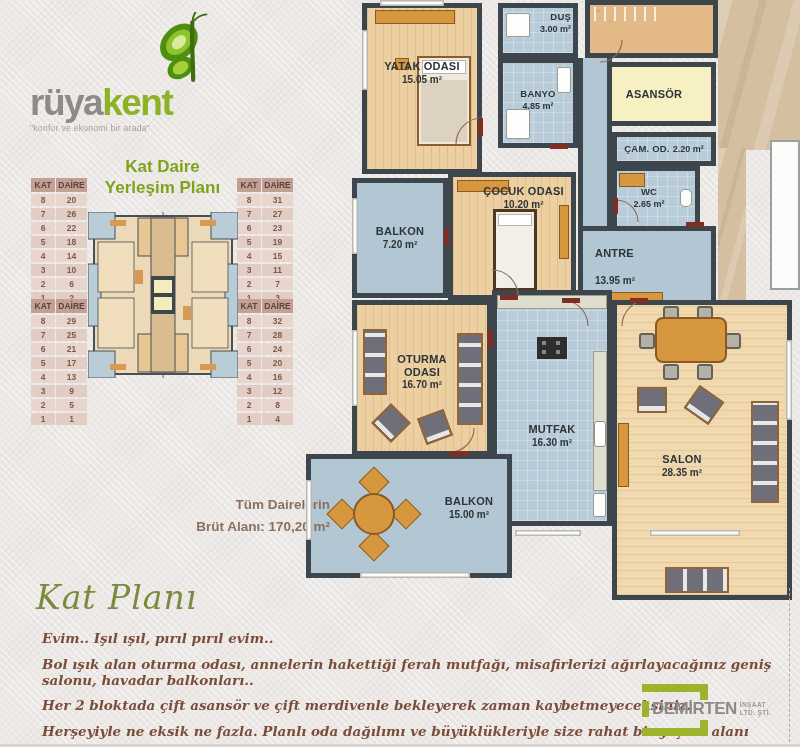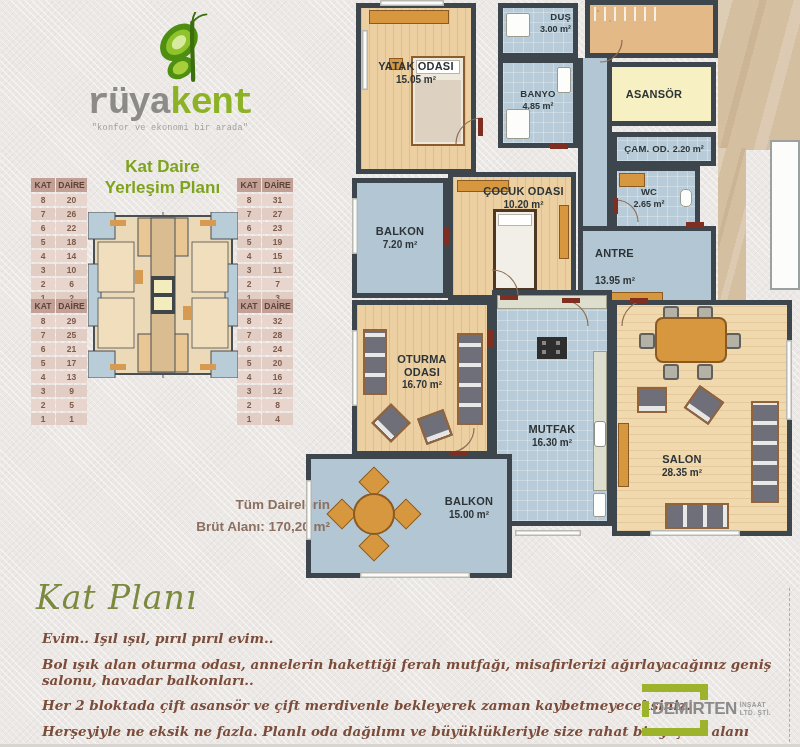--- a/index.html
+++ b/index.html
@@ -4,21 +4,21 @@
 <style>
   html,body{margin:0;padding:0;}
   .page{position:relative;width:800px;height:747px;overflow:hidden;
     background-color:#ebe8e6;
     background-image:
       repeating-linear-gradient(45deg, rgba(255,255,255,.5) 0 1px, transparent 1px 5px),
       repeating-linear-gradient(-45deg, rgba(120,110,105,.05) 0 1px, transparent 1px 5px);
     font-family:"Liberation Sans", sans-serif;}
 
   
-  .brand{position:absolute;left:30px;top:12px;width:280px;text-align:center;font-family:Liberation Mono, monospace;}
+  .brand{position:absolute;left:30px;top:12px;width:280px;text-align:left;}
   .butterfly{display:block;margin:0 auto -6px 118px;}
   .wordmark{font-size:37px;font-weight:bold;letter-spacing:-1.5px;line-height:34px;}
   .w-gray{color:#8c8b88;}
   .w-green{color:#8cb226;}
   .tagline{font-size:8.5px;color:#a29e9a;margin-top:3px;letter-spacing:.3px;}
 
   
   .plan-title{position:absolute;left:85px;top:156px;width:155px;text-align:center;
     color:#7ea31d;font-size:17px;font-weight:bold;line-height:21px;}
 
@@ -336,21 +336,21 @@
   <div class="plan">
 
     <div class="marble" style="left:418px;top:0;width:82px;height:150px;"></div>
     <div class="marble" style="left:418px;top:148px;width:28px;height:154px;"></div>
     <div class="neighbor" style="left:470px;top:140px;width:30px;height:150px;"></div>
 
     <div class="room tanfloor" style="left:285px;top:0;width:133px;height:58px;">
       <div class="f steps" style="left:4px;top:2px;width:64px;height:14px;"></div>
     </div>
 
-    <div class="room wood" style="left:56px;top:3px;width:120px;height:171px;">
+    <div class="room wood" style="left:62px;top:3px;width:120px;height:171px;">
       <div class="f orange" style="left:8px;top:2px;width:80px;height:14px;"></div>
       <div class="f orange" style="left:28px;top:50px;width:14px;height:12px;"></div>
       <div class="f bed" style="left:50px;top:48px;width:54px;height:90px;"></div>
       <div class="lbl" style="left:0;right:0;top:52px;">
         <span class="rn">YATAK ODASI</span>
         <span class="ra">15.05 m²</span>
       </div>
     </div>
 
     <div class="room wet" style="left:198px;top:3px;width:80px;height:55px;">
@@ -435,21 +435,21 @@
       <div class="f stove" style="left:40px;top:42px;width:30px;height:22px;"></div>
       <div class="f counter" style="right:0;top:56px;width:14px;height:140px;"></div>
       <div class="f sink" style="right:1px;top:126px;width:12px;height:26px;background:#fff;border:1px solid #8f8f85;border-radius:3px;"></div>
       <div class="f fix" style="right:1px;bottom:4px;width:13px;height:24px;"></div>
       <div class="lbl" style="left:0;right:0;top:128px;">
         <span class="rn">MUTFAK</span>
         <span class="ra">16.30 m²</span>
       </div>
     </div>
 
-    <div class="room wood2" style="left:312px;top:300px;width:180px;height:236px;">
+    <div class="room wood2" style="left:312px;top:300px;width:180px;height:300px;">
       <div class="f chair" style="left:46px;top:1px;width:16px;height:16px;"></div>
       <div class="f chair" style="left:80px;top:1px;width:16px;height:16px;"></div>
       <div class="f chair" style="left:46px;top:59px;width:16px;height:16px;"></div>
       <div class="f chair" style="left:80px;top:59px;width:16px;height:16px;"></div>
       <div class="f chair" style="left:22px;top:28px;width:16px;height:16px;"></div>
       <div class="f chair" style="left:108px;top:28px;width:16px;height:16px;"></div>
       <div class="f dtable" style="left:38px;top:12px;width:72px;height:46px;"></div>
       <div class="f arm" style="left:20px;top:82px;width:30px;height:26px;"></div>
       <div class="f arm" style="left:72px;top:86px;width:30px;height:28px;transform:rotate(35deg);"></div>
       <div class="f sofa-v" style="right:8px;top:96px;width:28px;height:102px;"></div>

